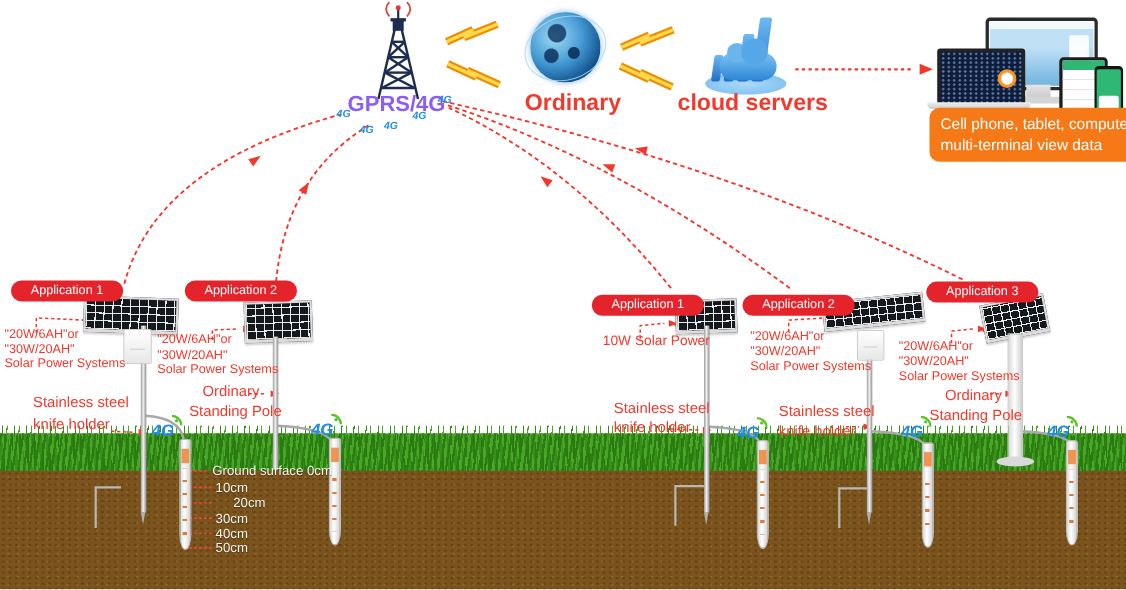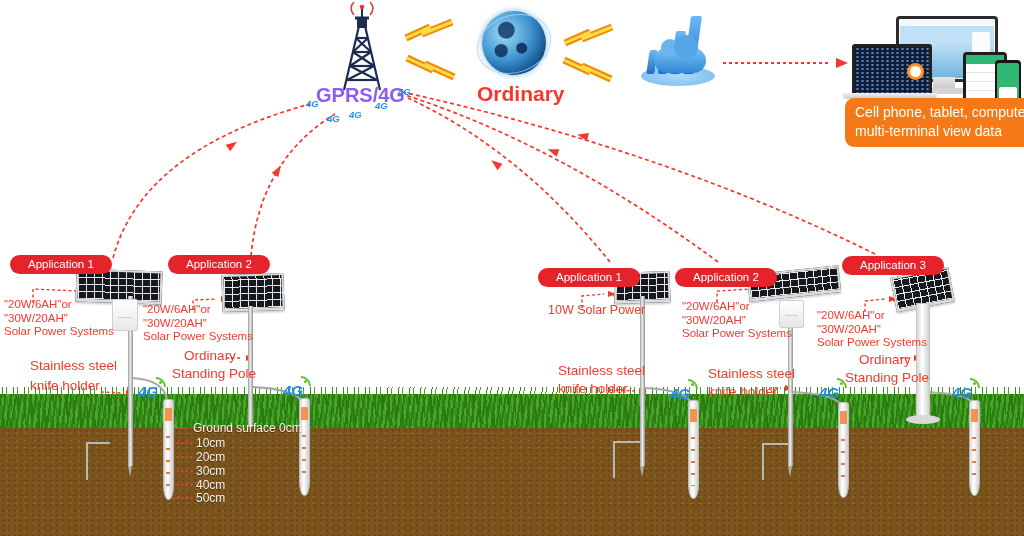--- a/index.html
+++ b/index.html
@@ -225,20 +225,21 @@
   <div class="l-base"></div>
   <div class="tablet">
       <div class="scr"></div>
     </div>
   <div class="phone">
       <div class="scr"></div>
     </div>
 
   <div class="gprs abs" style="left:316px;top:84px;">GPRS/4G</div>
   <div class="toplabel red" style="left:477px;top:82px;">Ordinary</div>
+  <div class="toplabel red" style="left:616px;top:82px;">cloud servers</div>
   <div class="caption" style="left:845px;top:98px;">
     <div>Cell phone, tablet, computer</div>
     <div>multi-terminal view data</div>
   </div>
 
   <span class="fourg small" style="left:306px;top:98px;">4G</span>
   <span class="fourg small" style="left:327px;top:113px;">4G</span>
   <span class="fourg small" style="left:349px;top:109px;">4G</span>
   <span class="fourg small" style="left:375px;top:100px;">4G</span>
   <span class="fourg small" style="left:398px;top:86px;">4G</span>
@@ -312,18 +313,18 @@
     <div>"30W/20AH"</div>
     <div>Solar Power Systems</div>
   </div>
   <div class="mount red" style="left:845px;top:351px;text-align:center;width:80px;">
     <div>Ordinary</div>
     <div>Standing Pole</div>
   </div>
 
   <span class="cmlabel" style="left:193px;top:421px;">Ground surface 0cm</span>
   <span class="cmlabel" style="left:196px;top:436px;">10cm</span>
-  <span class="cmlabel" style="left:196px;top:450px;">20cm</span>
+  <span class="cmlabel" style="left:212px;top:450px;">20cm</span>
   <span class="cmlabel" style="left:196px;top:464px;">30cm</span>
   <span class="cmlabel" style="left:196px;top:478px;">40cm</span>
   <span class="cmlabel" style="left:196px;top:491px;">50cm</span>
 
 </div>
 
 </body></html>

